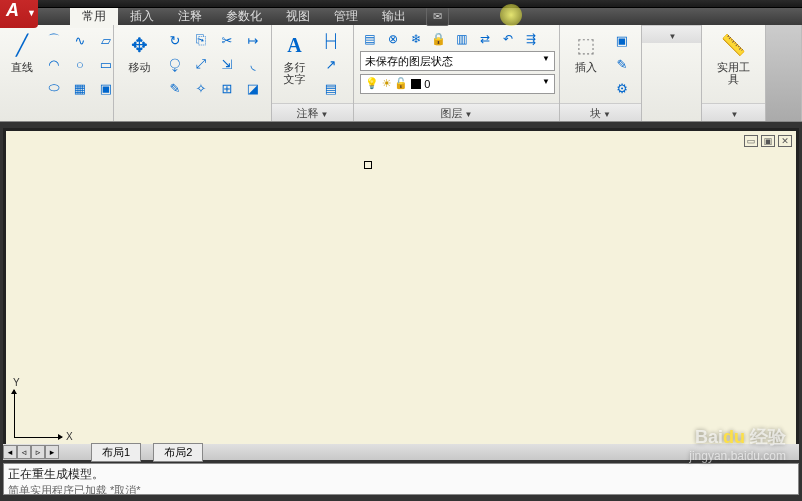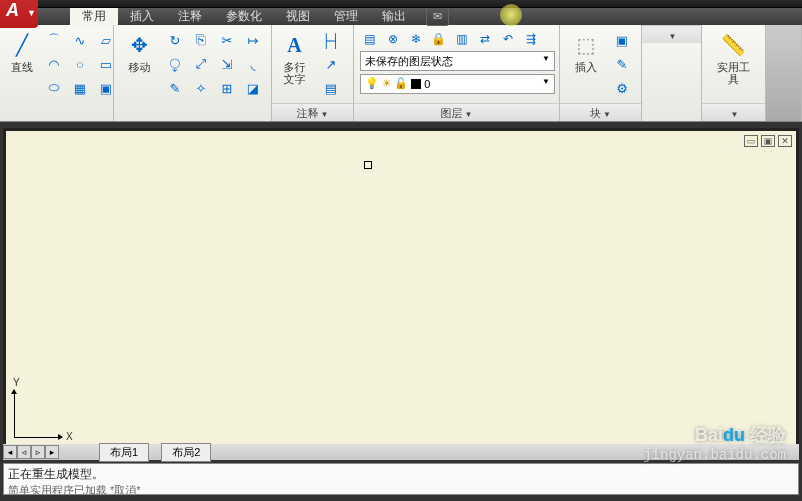--- a/index.html
+++ b/index.html
@@ -51,27 +51,27 @@
 .ucs-x::after { content: ""; position: absolute; right: -4px; top: -3px; border: 3px solid transparent; border-left: 5px solid #000; }
 .ucs-ly { position: absolute; left: -1px; bottom: 50px; font-size: 10px; color: #333; }
 .ucs-lx { position: absolute; left: 52px; bottom: -4px; font-size: 10px; color: #333; }
 .canvas-ctrl { position: absolute; top: 4px; right: 4px; display: flex; gap: 3px; }
 .canvas-ctrl span { width: 14px; height: 12px; border: 1px solid #666; font-size: 9px; text-align: center; line-height: 10px; color: #555; cursor: pointer; }
 
 .bottom-tabs { position: absolute; bottom: 0; left: 0; right: 0; height: 16px; background: linear-gradient(#e0e0e0,#c8c8c8); display: flex; align-items: center; font-size: 11px; }
 .nav-btns { display: flex; }
 .nav-btns span { width: 14px; height: 14px; border: 1px solid #888; background: #ddd; font-size: 9px; text-align: center; line-height: 12px; cursor: pointer; }
 .btab { padding: 1px 10px; border: 1px solid #888; background: #eee; margin-left: 12px; cursor: pointer; }
-.btab.gap { margin-left: 40px; }
+.btab.gap { margin-left: 32px; }
 
 .cmdline { position: absolute; left: 3px; right: 3px; bottom: 6px; height: 32px; background: #fafafa; border: 1px solid #888; font-size: 12px; padding: 2px 4px; color: #222; overflow: hidden; }
 .cmdline .line2 { color: #666; font-size: 11px; }
 
 .watermark { position: absolute; right: 16px; bottom: 38px; color: rgba(255,255,255,.65); font-size: 18px; font-weight: bold; text-align: right; text-shadow: 0 0 4px rgba(0,0,0,.4); }
-.watermark .sub { font-size: 14px; font-weight: normal; color: rgba(255,255,255,.6); font-family: Liberation Mono, monospace; }
+.watermark .sub { font-size: 12px; font-weight: normal; color: rgba(255,255,255,.6); }
 
 .highlight-dot { position: absolute; top: 4px; left: 500px; width: 22px; height: 22px; border-radius: 50%; background: radial-gradient(rgba(255,255,120,.85),rgba(200,200,0,.4)); z-index: 20; pointer-events: none; }
 </style>
 </head>
 <body>
 
 <div class="titlebar">
   <div class="a-menu">
     <span>A</span><span class="caret">▼</span>
   </div>
@@ -237,15 +237,15 @@
     <div class="btab">布局2</div>
   </div>
 </div>
 
 <div class="cmdline">
   <div>正在重生成模型。</div>
   <div class="line2">简单实用程序已加载   *取消*</div>
 </div>
 
 <div class="watermark">
-  <span>Bai</span><span style="color:#0ea5e9">du</span> <span>经验</span>
+  <span>Bai</span><span style="color:#fde047">du</span> <span>经验</span>
   <div class="sub">jingyan.baidu.com</div>
 </div>
 
 </body></html>

